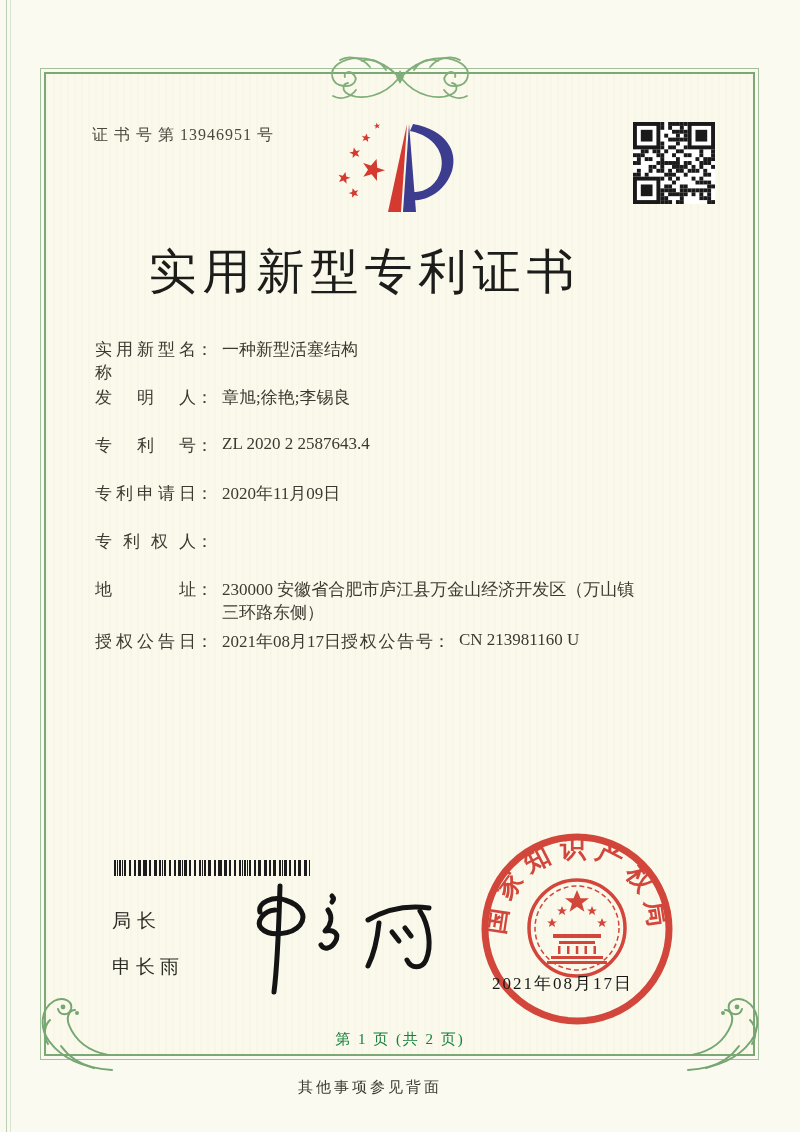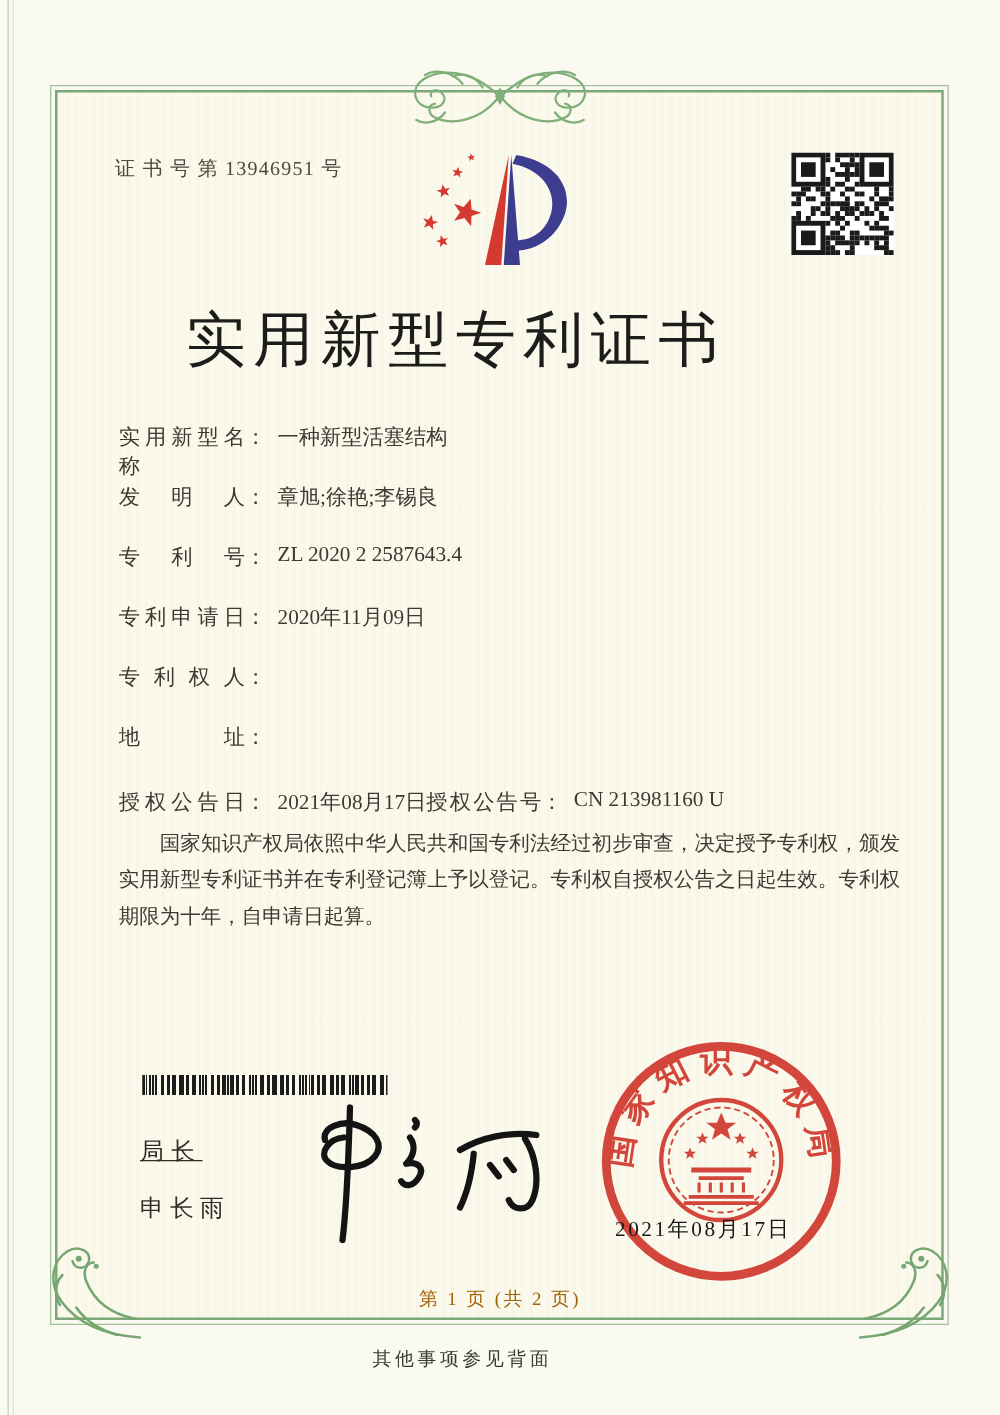--- a/index.html
+++ b/index.html
@@ -52,33 +52,33 @@
 
   .barcode {
     position:absolute; left:114px; top:860px; width:196px; height:16px;
     background:
       repeating-linear-gradient(90deg,#1c1c1c 0 2px,transparent 2px 5px),
       repeating-linear-gradient(90deg,#1c1c1c 0 1px,transparent 1px 8px),
       repeating-linear-gradient(90deg,transparent 0 3px,#1c1c1c 3px 4px,transparent 4px 13px);
   }
 
   .signer { position:absolute; left:112px; top:908px; font-size:19px; color:#2c2b24; }
-  .signer .s-title { letter-spacing:6px;text-decoration:underline; }
+  .signer .s-title { letter-spacing:6px; }
   .signer .s-name { margin-top:20px; letter-spacing:5px; }
   .signature { position:absolute; left:222px; top:880px; }
 
   .seal { position:absolute; left:472px; top:824px; }
   .seal-date {
     position:absolute; left:492px; top:972px; z-index:5;
     font-size:17px; letter-spacing:2px; color:#181818; font-weight:500;
   }
 
   .page-info {
     position:absolute; left:0; top:1030px; width:800px; text-align:center;
-    font-size:15px; color:#a16207; letter-spacing:2px;
+    font-size:15px; color:#15803d; letter-spacing:2px;
   }
   .back-note {
     position:absolute; left:0; top:1078px; width:740px; text-align:center;
     font-size:15px; color:#3b3a30; letter-spacing:3px;
   }
 
   .logo { position:absolute; left:335px; top:114px; }
   .qr { position:absolute; left:633px; top:122px; width:82px; height:82px; }
 
   .orn-top { position:absolute; left:300px; top:46px; }
@@ -331,35 +331,36 @@
       <span class="fcolon">：</span>
     <span class="fvalue">2020年11月09日</span>
   </div>
   <div class="frow">
     <span class="flabel">专利权人</span>
       <span class="fcolon">：</span>
   </div>
   <div class="frow addr">
     <span class="flabel">地址</span>
       <span class="fcolon">：</span>
+    <span class="fvalue">230000 安徽省合肥市庐江县万金山经济开发区（万山镇
+三环路东侧）</span>
   </div>
   <div class="frow">
     <span class="flabel">授权公告日</span>
       <span class="fcolon">：</span>
     <span class="fvalue">2021年08月17日</span>
     <span class="pair2">
       <span class="flabel">授权公告号</span>
         <span class="fcolon">：</span>
       <span class="fvalue">CN 213981160 U</span>
     </span>
   </div>
 </div>
 
 <div class="paras">
-  <p>国家知识产权局依照中华人民共和国专利法经过初步审查，决定授予专利权，颁发实用新型专利证书并在专利登记簿上予以登记。专利权自授权公告之日起生效。专利权期限为十年，自申请日起算。</p>
 </div>
 
 <div class="barcode"></div>
 
 <div class="signer">
   <div class="s-title">局长</div>
   <div class="s-name">申长雨</div>
 </div>
 
 <svg class="signature" width="215" height="115" viewBox="0 0 215 115">

